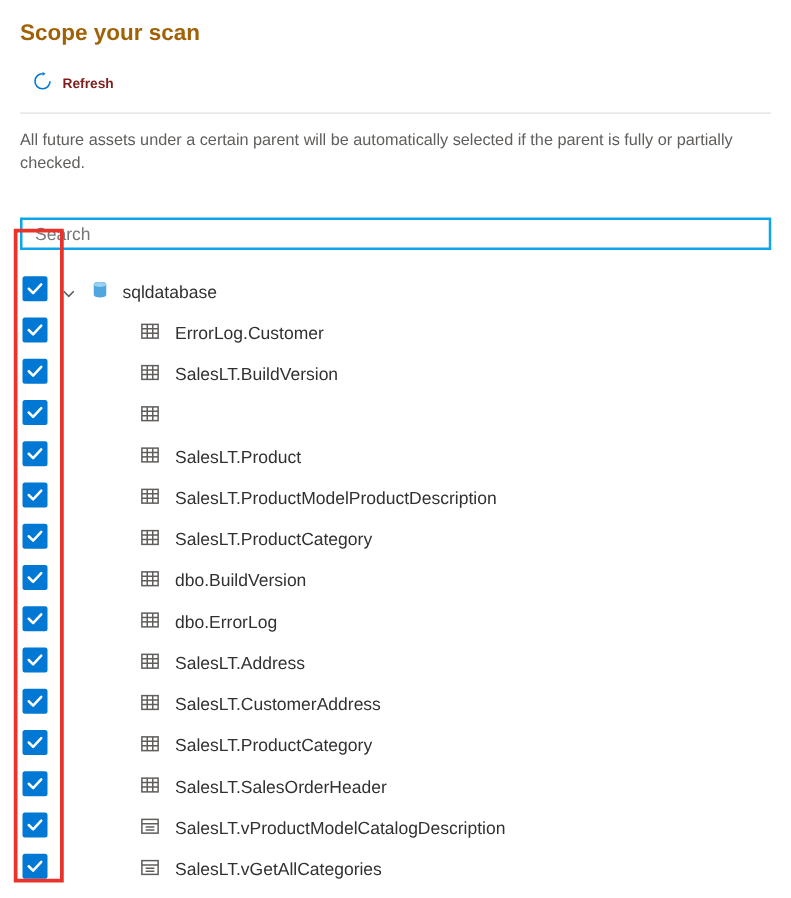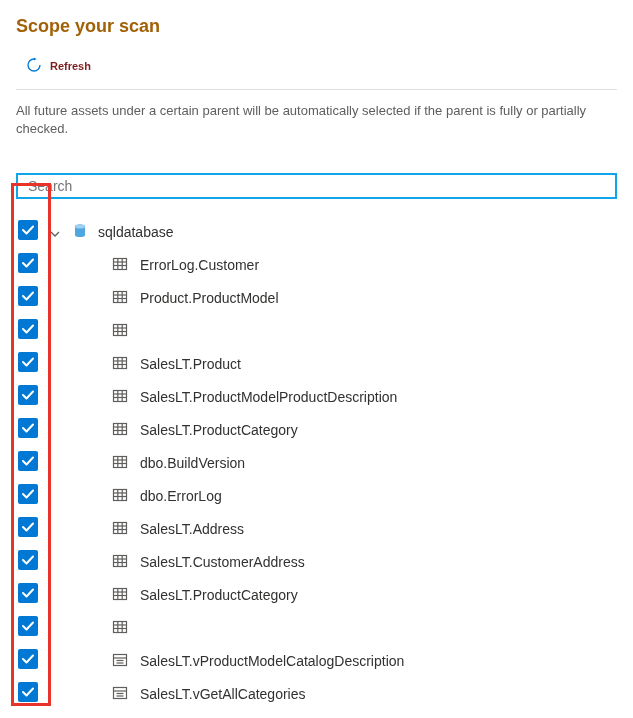--- a/index.html
+++ b/index.html
@@ -189,21 +189,21 @@
         <span class="child-indent"></span>
         <span class="table-icon">
           <svg width="16" height="16" viewBox="0 0 16 16">
             <rect x="1.5" y="2.5" width="13" height="11" fill="none" stroke="#605e5c" stroke-width="1.2"></rect>
             <line x1="1.5" y1="6" x2="14.5" y2="6" stroke="#605e5c" stroke-width="1.2"></line>
             <line x1="1.5" y1="9.5" x2="14.5" y2="9.5" stroke="#605e5c" stroke-width="1.2"></line>
             <line x1="5.8" y1="2.5" x2="5.8" y2="13.5" stroke="#605e5c" stroke-width="1.2"></line>
             <line x1="10.2" y1="2.5" x2="10.2" y2="13.5" stroke="#605e5c" stroke-width="1.2"></line>
           </svg>
         </span>
-        <span class="tree-label">Product.ProductModel</span>
+        <span class="tree-label">SalesLT.BuildVersion</span>
       </div>
       <div class="tree-row child-row">
         <span class="checkbox">
           <svg width="14" height="14" viewBox="0 0 14 14">
             <path d="M2 7 L5.5 10.5 L12 3.5" stroke="#fff" stroke-width="2" fill="none" stroke-linecap="round" stroke-linejoin="round"></path>
           </svg>
         </span>
         <span class="child-indent"></span>
         <span class="table-icon">
           <svg width="16" height="16" viewBox="0 0 16 16">
@@ -368,20 +368,21 @@
         <span class="child-indent"></span>
         <span class="table-icon">
           <svg width="16" height="16" viewBox="0 0 16 16">
             <rect x="1.5" y="2.5" width="13" height="11" fill="none" stroke="#605e5c" stroke-width="1.2"></rect>
             <line x1="1.5" y1="6" x2="14.5" y2="6" stroke="#605e5c" stroke-width="1.2"></line>
             <line x1="1.5" y1="9.5" x2="14.5" y2="9.5" stroke="#605e5c" stroke-width="1.2"></line>
             <line x1="5.8" y1="2.5" x2="5.8" y2="13.5" stroke="#605e5c" stroke-width="1.2"></line>
             <line x1="10.2" y1="2.5" x2="10.2" y2="13.5" stroke="#605e5c" stroke-width="1.2"></line>
           </svg>
         </span>
+        <span class="tree-label">SalesLT.SalesOrderHeader</span>
       </div>
       <div class="tree-row child-row">
         <span class="checkbox">
           <svg width="14" height="14" viewBox="0 0 14 14">
             <path d="M2 7 L5.5 10.5 L12 3.5" stroke="#fff" stroke-width="2" fill="none" stroke-linecap="round" stroke-linejoin="round"></path>
           </svg>
         </span>
         <span class="child-indent"></span>
         <span class="table-icon">
           <svg width="16" height="16" viewBox="0 0 16 16">

